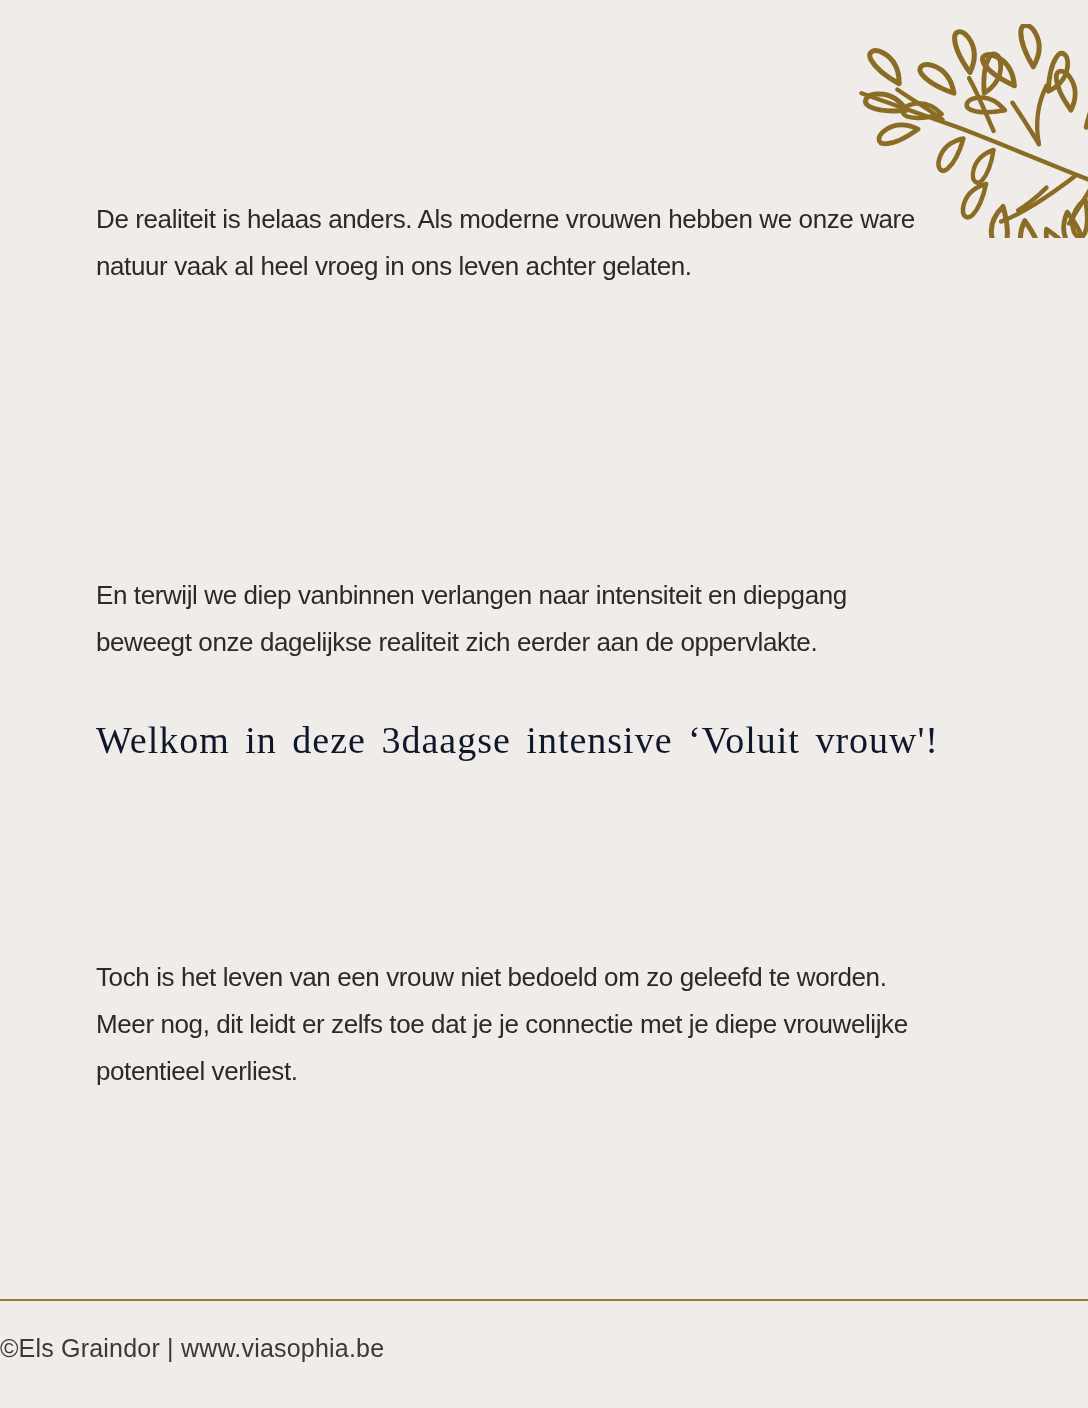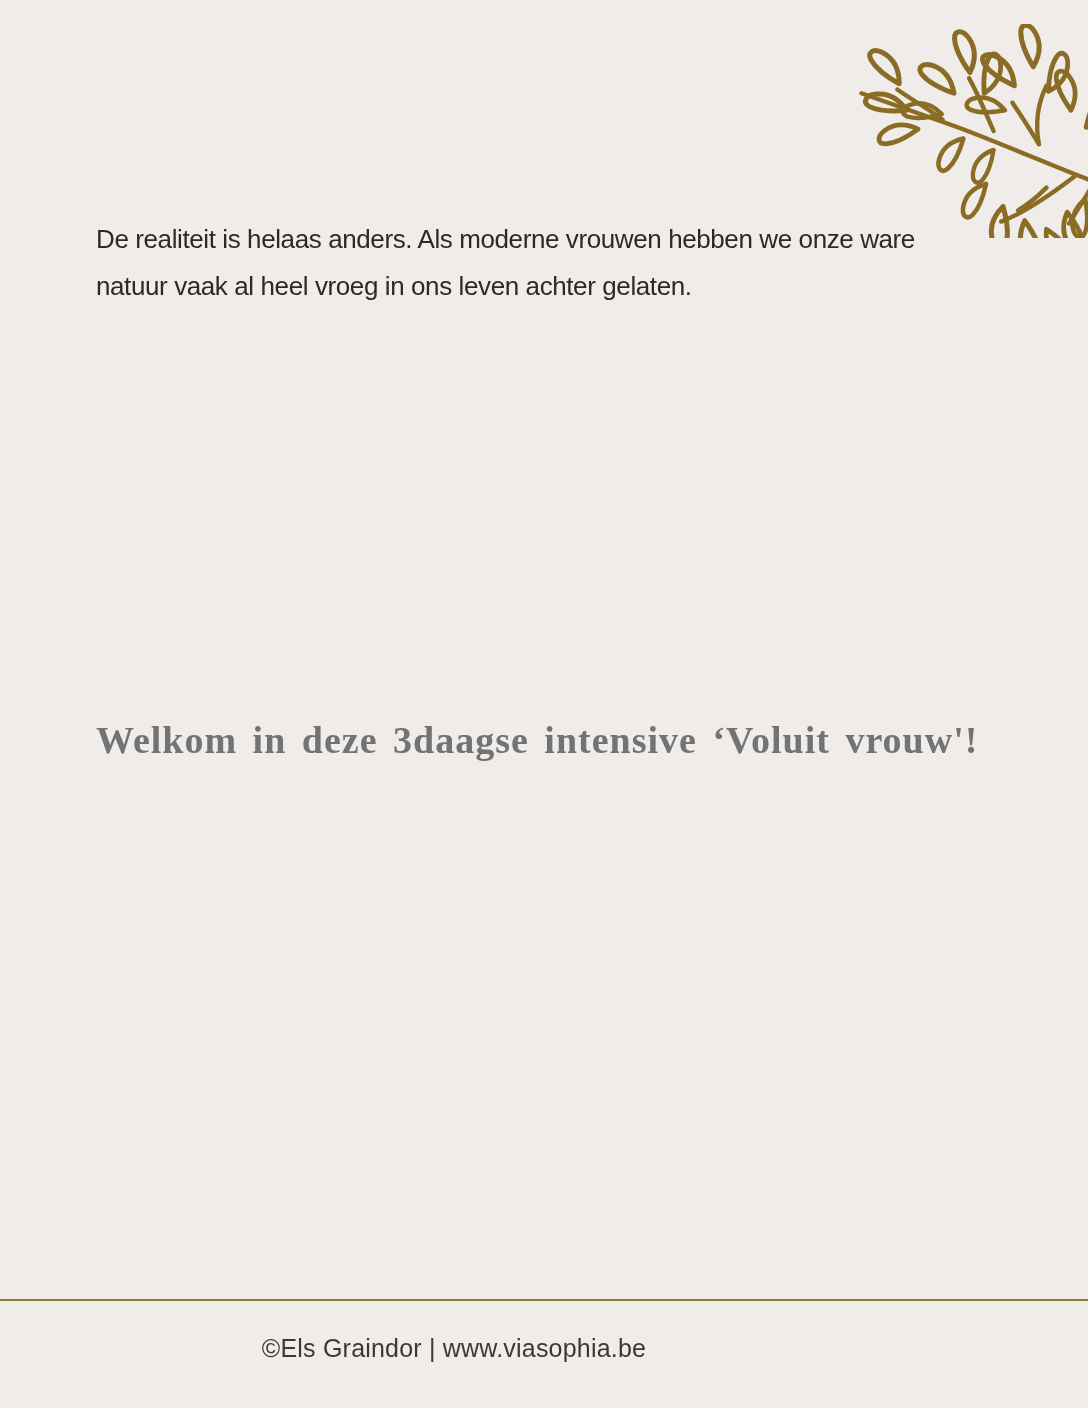--- a/index.html
+++ b/index.html
@@ -23,51 +23,51 @@
     position: absolute;
     left: 96px;
     width: 980px;
     margin: 0;
     font-size: 26px;
     line-height: 47px;
     letter-spacing: -0.4px;
     color: #2c2a28;
     white-space: pre-line;
   }
-  .p1 { top: 216px; }
+  .p1 { top: 196px; }
   .p2 { top: 342px; }
   .p3 { top: 572px; }
   .p4 { top: 815px; }
   .p5 { top: 954px; }
   .p6 { top: 1135px; }
   .heading {
     position: absolute;
     left: 96px; top: 716px;
     width: 980px;
     margin: 0;
     font-family: "Liberation Serif", "DejaVu Serif", serif;
-    font-weight: 700;
+    font-weight: 400;
     font-size: 38px;
     line-height: 48px;
     letter-spacing: 1px;
     word-spacing: 5px;
-    color: #737373;
+    color: #0f172a;
     white-space: nowrap;
   }
   .divider {
     position: absolute;
     left: 0; top: 1299px;
     width: 1088px; height: 0;
     border-top: 2px solid #8f7a2e;
   }
   .footer {
     position: absolute;
     left: 0; top: 1328px;
     width: 908px;
-    text-align: center;
+    text-align: left;
     font-size: 25px;
     line-height: 40px;
     letter-spacing: 0.2px;
     color: #3b3936;
   }
 </style>
 </head>
 <body>
 
 <div class="page">
@@ -104,20 +104,25 @@
       <use href="#lf" transform="translate(160 190) rotate(140) scale(1.15)"></use>
       <use href="#lf" transform="translate(183 205) rotate(120) scale(1.15)"></use>
       <use href="#lf" transform="translate(206 214) rotate(100) scale(1.1)"></use>
       <use href="#lf" transform="translate(228 196) rotate(118) scale(1.1)"></use>
       <use href="#lf" transform="translate(247 182) rotate(145) scale(1.05)"></use>
     </g>
   </svg>
 
   <p class="body-text p1">De realiteit is helaas anders. Als moderne vrouwen hebben we onze ware
 natuur vaak al heel vroeg in ons leven achter gelaten.</p>
+  <p class="body-text p3">En terwijl we diep vanbinnen verlangen naar intensiteit en diepgang
+beweegt onze dagelijkse realiteit zich eerder aan de oppervlakte.</p>
 
   <h1 class="heading">Welkom in deze 3daagse intensive ‘Voluit vrouw'!</h1>
 
+  <p class="body-text p5">Toch is het leven van een vrouw niet bedoeld om zo geleefd te worden.
+Meer nog, dit leidt er zelfs toe dat je je connectie met je diepe vrouwelijke
+potentieel verliest.</p>
 
   <div class="divider"></div>
   <div class="footer">©Els Graindor | www.viasophia.be</div>
 
 </div>
 
 </body></html>

